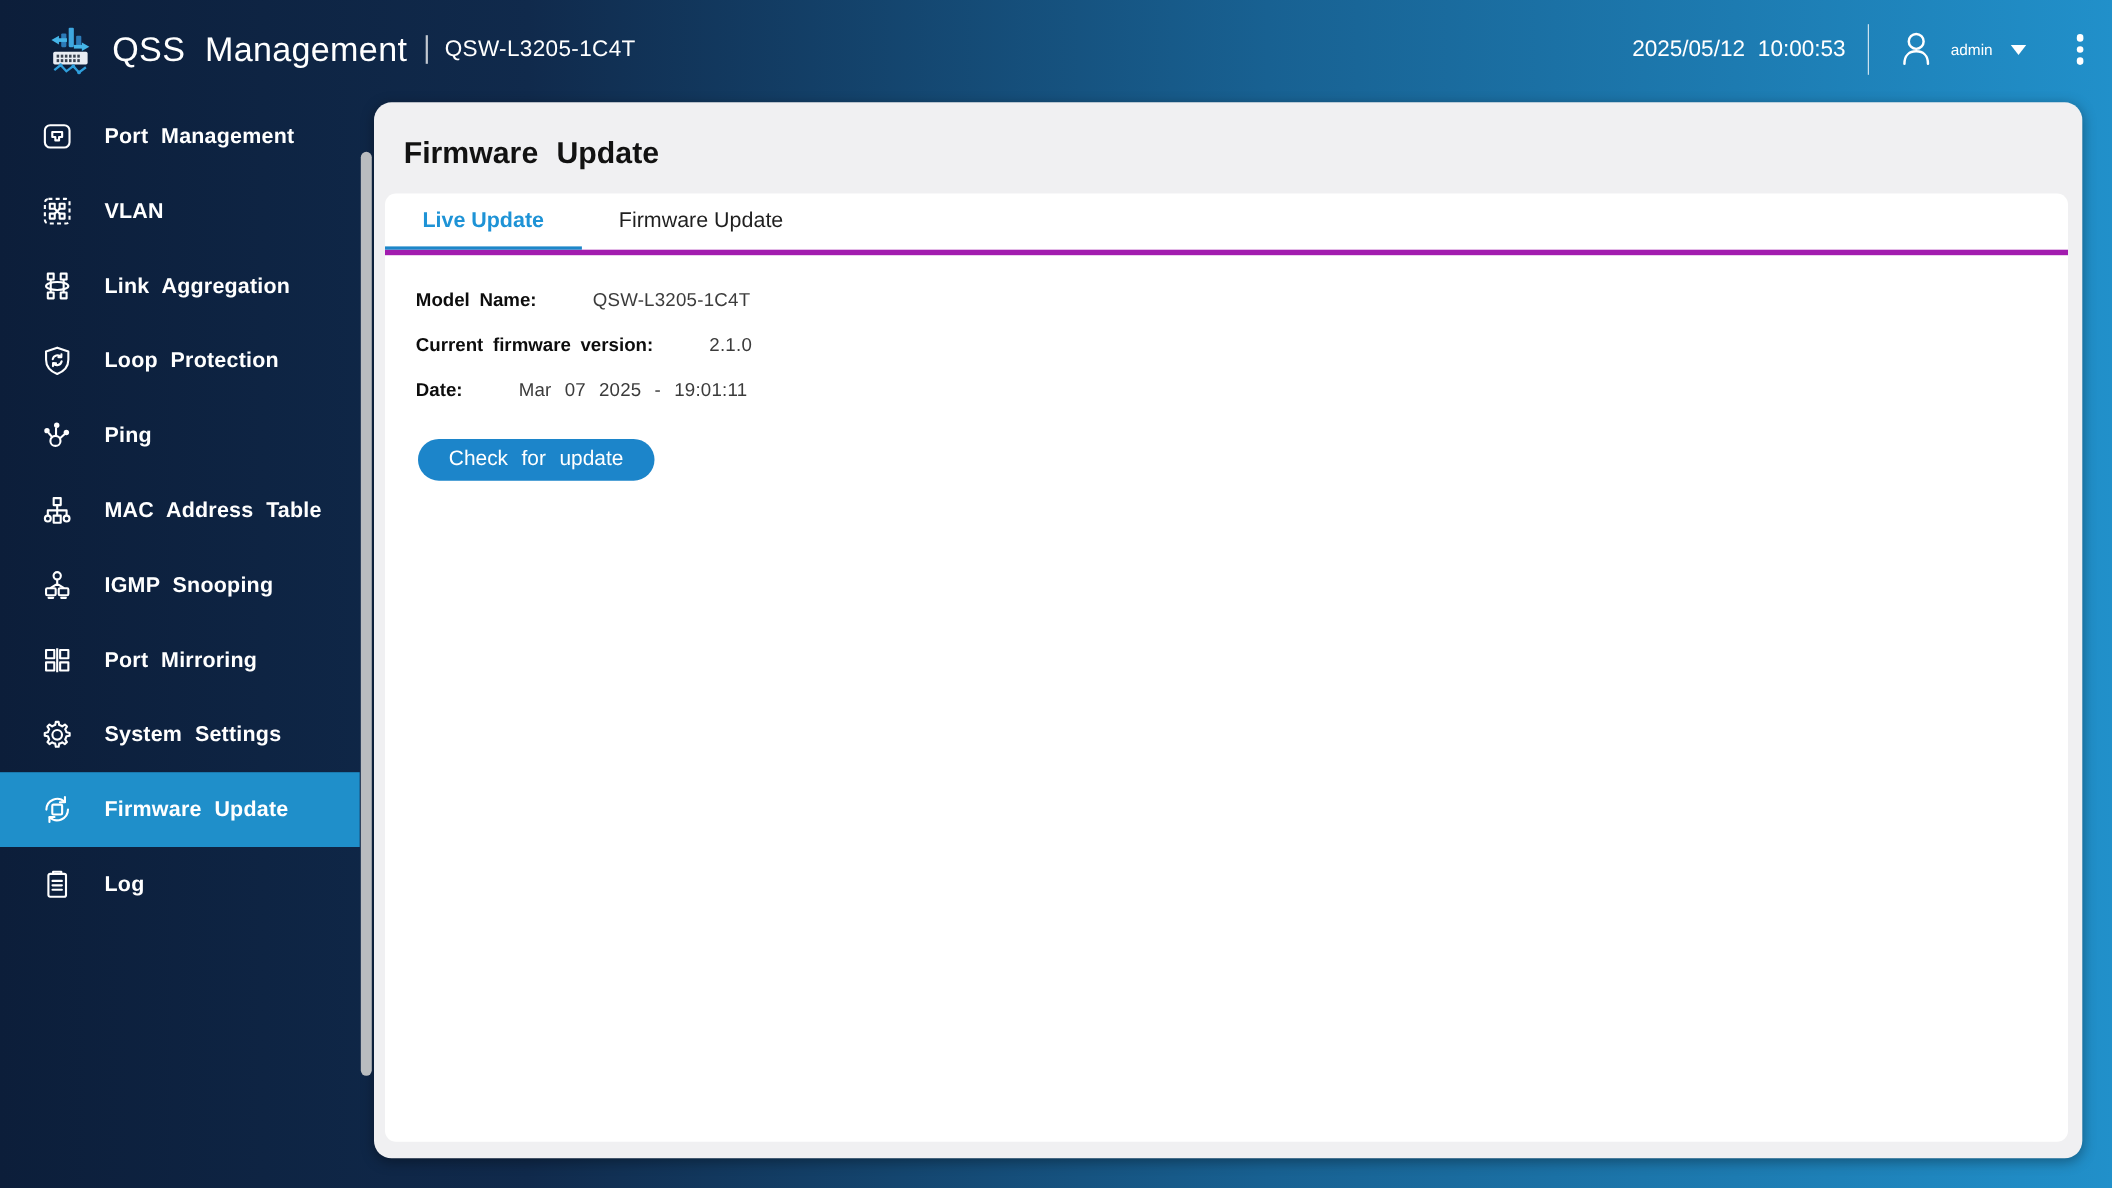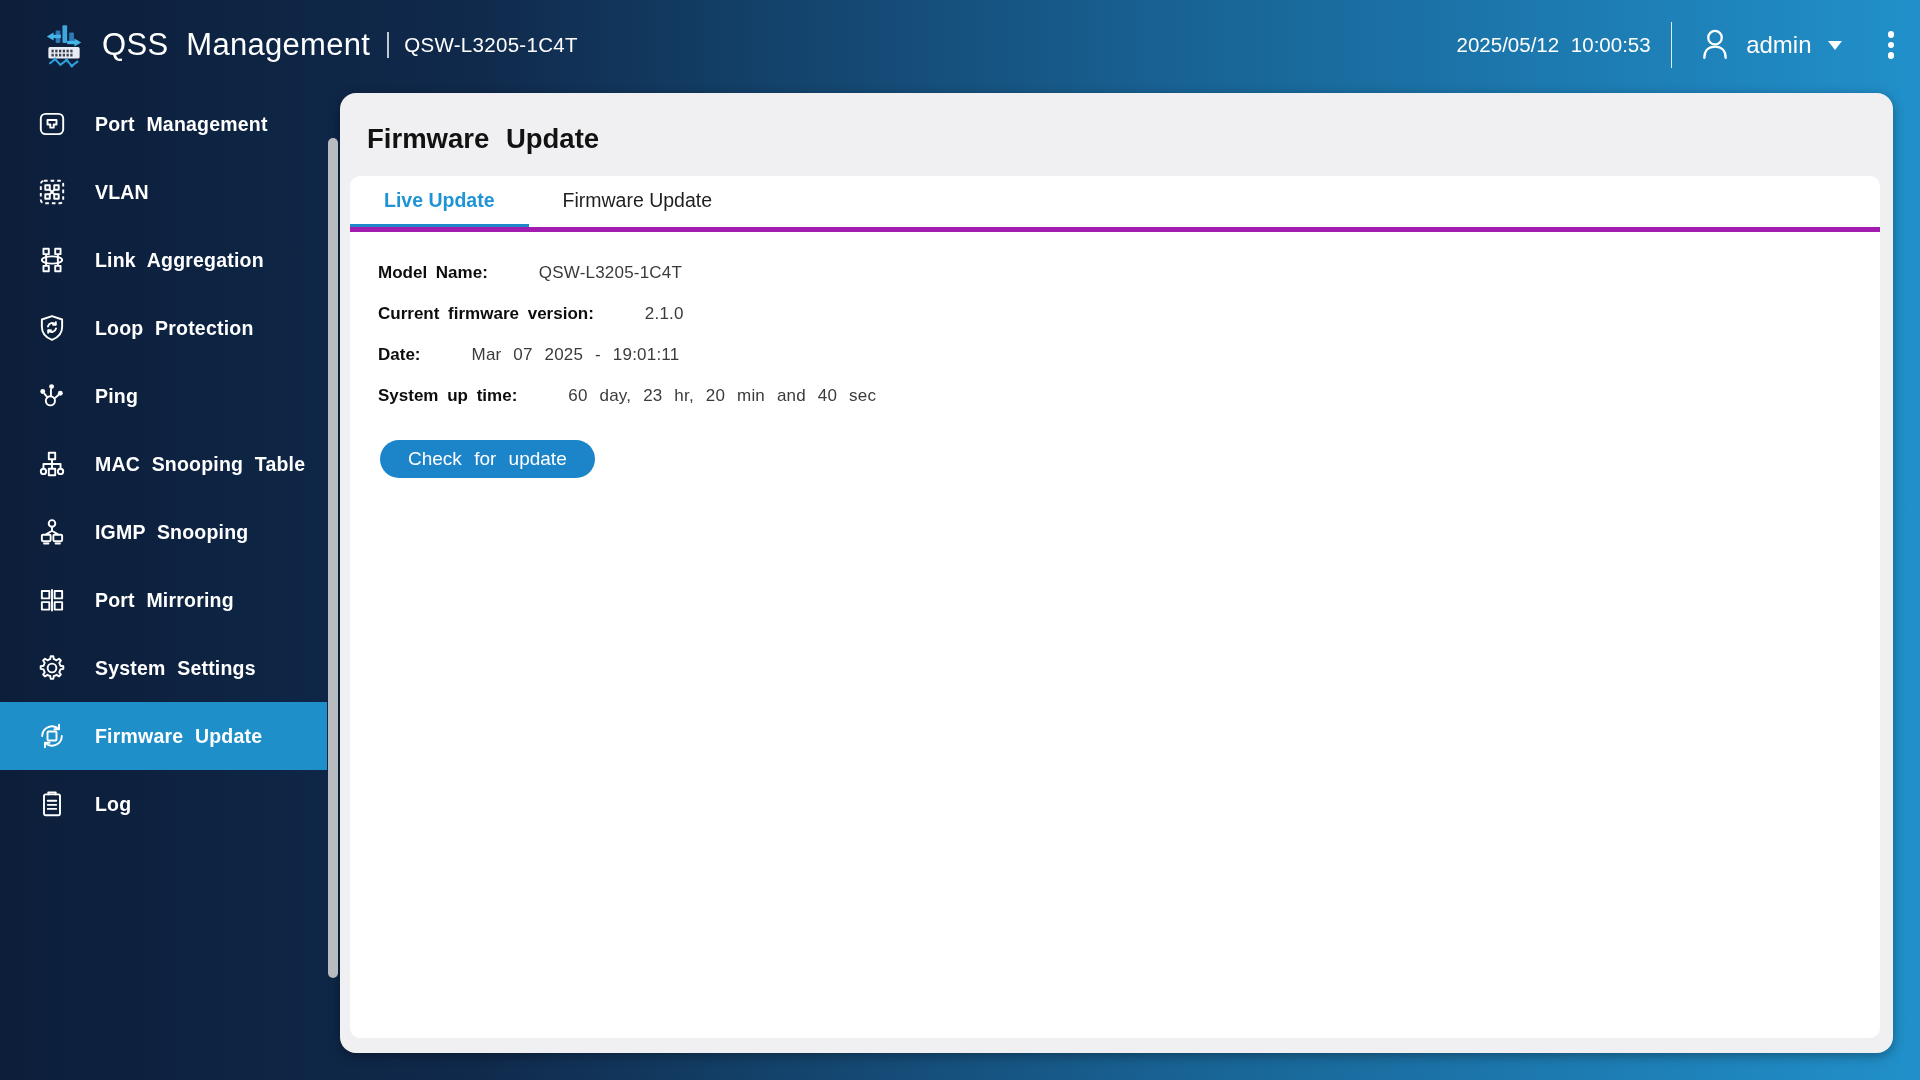--- a/index.html
+++ b/index.html
@@ -13,21 +13,21 @@
   .brand{display:flex;align-items:center;margin-left:40px;}
   .logo{width:48px;height:48px;margin-right:14px;}
   .app-title{color:#fff;font-size:31px;font-weight:400;word-spacing:9px;letter-spacing:.3px;}
   .brand-sep{width:2px;height:26px;background:rgba(255,255,255,.75);margin:0 15px 0 17px;}
   .device-model{color:#fff;font-size:20.5px;letter-spacing:.3px;}
   .header-right{position:absolute;right:22px;top:0;height:90px;display:flex;align-items:center;}
   .datetime{color:#fff;font-size:20.5px;word-spacing:6px;}
   .v-divider{width:1.5px;height:46px;background:rgba(255,255,255,.85);margin:0 26px 0 20px;}
   .user-menu{display:flex;align-items:center;cursor:pointer;}
   .person-icon{width:34px;height:36px;margin-right:14px;}
-  .user-name{color:#fff;font-size:24px;}
+  .user-name{color:#fff;font-size:14px;}
   .caret-down{margin-left:16px;width:0;height:0;border-left:7px solid transparent;
               border-right:7px solid transparent;border-top:9px solid #fff;}
   .kebab{margin-left:42px;display:flex;flex-direction:column;gap:4px;cursor:pointer;padding:4px;}
   .kebab i{width:6.5px;height:6.5px;border-radius:50%;background:#fff;display:block;}
 
   
   .sidebar{position:absolute;left:0;top:90px;width:327px;bottom:0;}
   .section-header{height:40px;display:flex;align-items:center;padding:0 22px 0 34px;cursor:pointer;}
   .section-header.system{height:38px;}
   .section-label{color:#97a7bb;font-size:17.5px;letter-spacing:.2px;flex:1;}
@@ -175,21 +175,21 @@
     </div>
 
     <div class="nav-item">
       <svg class="nav-icon" viewBox="0 0 30 30" fill="none" stroke="#fff" stroke-width="1.8" stroke-linejoin="round">
         <rect x="12" y="4.5" width="6" height="6"></rect>
         <path d="M15 10.5 V15 M7 19.3 V15 H23 V19.3 M15 15 V19.5"></path>
         <circle cx="7" cy="22" r="2.5"></circle>
         <rect x="12" y="19.5" width="6" height="6"></rect>
         <circle cx="23" cy="22" r="2.5"></circle>
       </svg>
-      <span class="nav-label">MAC Snooping Table</span>
+      <span class="nav-label">MAC Address Table</span>
     </div>
 
     <div class="nav-item">
       <svg class="nav-icon" viewBox="0 0 30 30" fill="none" stroke="#fff" stroke-width="1.8" stroke-linecap="round" stroke-linejoin="round">
         <circle cx="15" cy="7" r="3.1"></circle>
         <path d="M15 10.2 V13.8 M15 13.8 L9.5 17.2 M15 13.8 L20.5 17.2"></path>
         <rect x="5.5" y="17.6" width="8.2" height="6" rx="1"></rect>
         <rect x="16.3" y="17.6" width="8.2" height="6" rx="1"></rect>
         <path d="M7.6 25.8 h4 M18.4 25.8 h4"></path>
       </svg>
@@ -256,22 +256,18 @@
           <span class="info-value">QSW-L3205-1C4T</span>
         </div>
         <div class="info-row">
           <span class="info-label">Current firmware version:</span>
           <span class="info-value">2.1.0</span>
         </div>
         <div class="info-row">
           <span class="info-label">Date:</span>
           <span class="info-value">Mar 07 2025 - 19:01:11</span>
         </div>
-        <div class="info-row">
-          <span class="info-label">System up time:</span>
-          <span class="info-value">60 day, 23 hr, 20 min and 40 sec</span>
-        </div>
         <button class="primary-btn">Check for update</button>
       </div>
     </div>
   </main>
 
 </div>
 
 </body></html>

